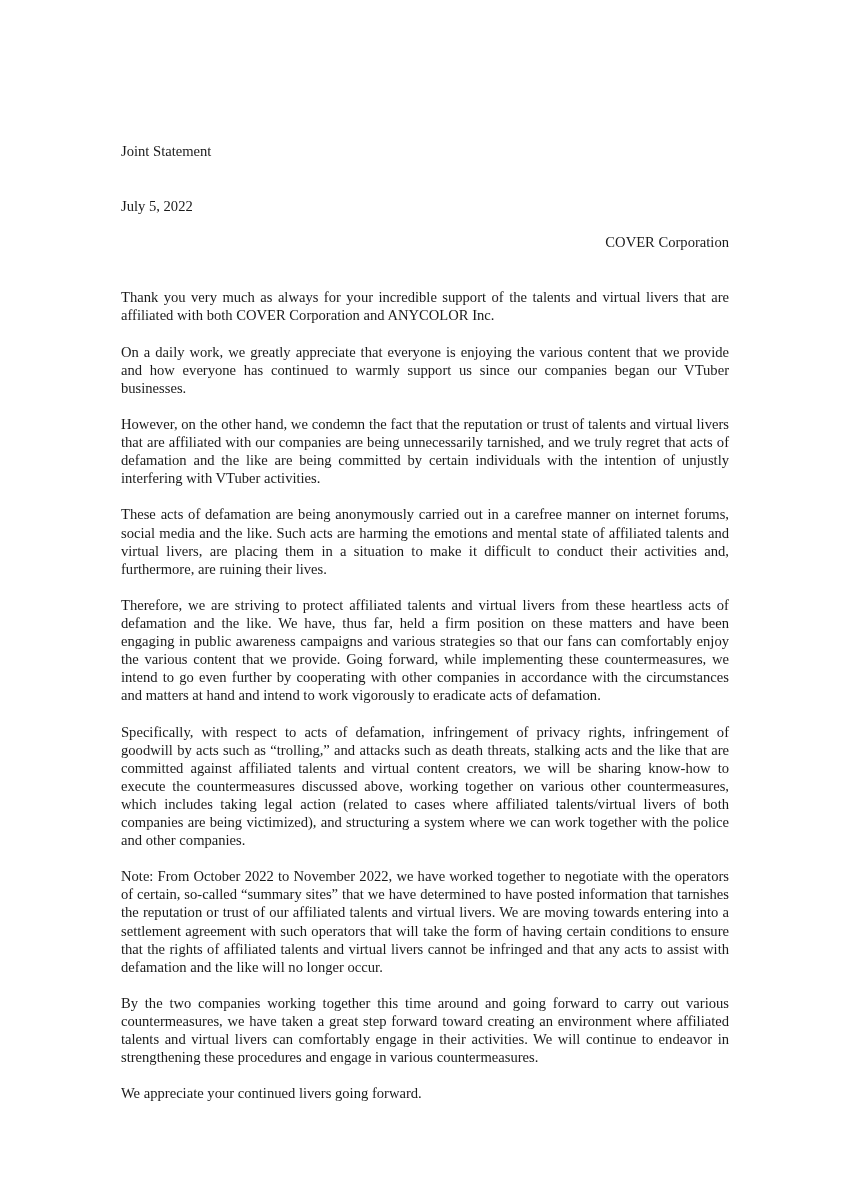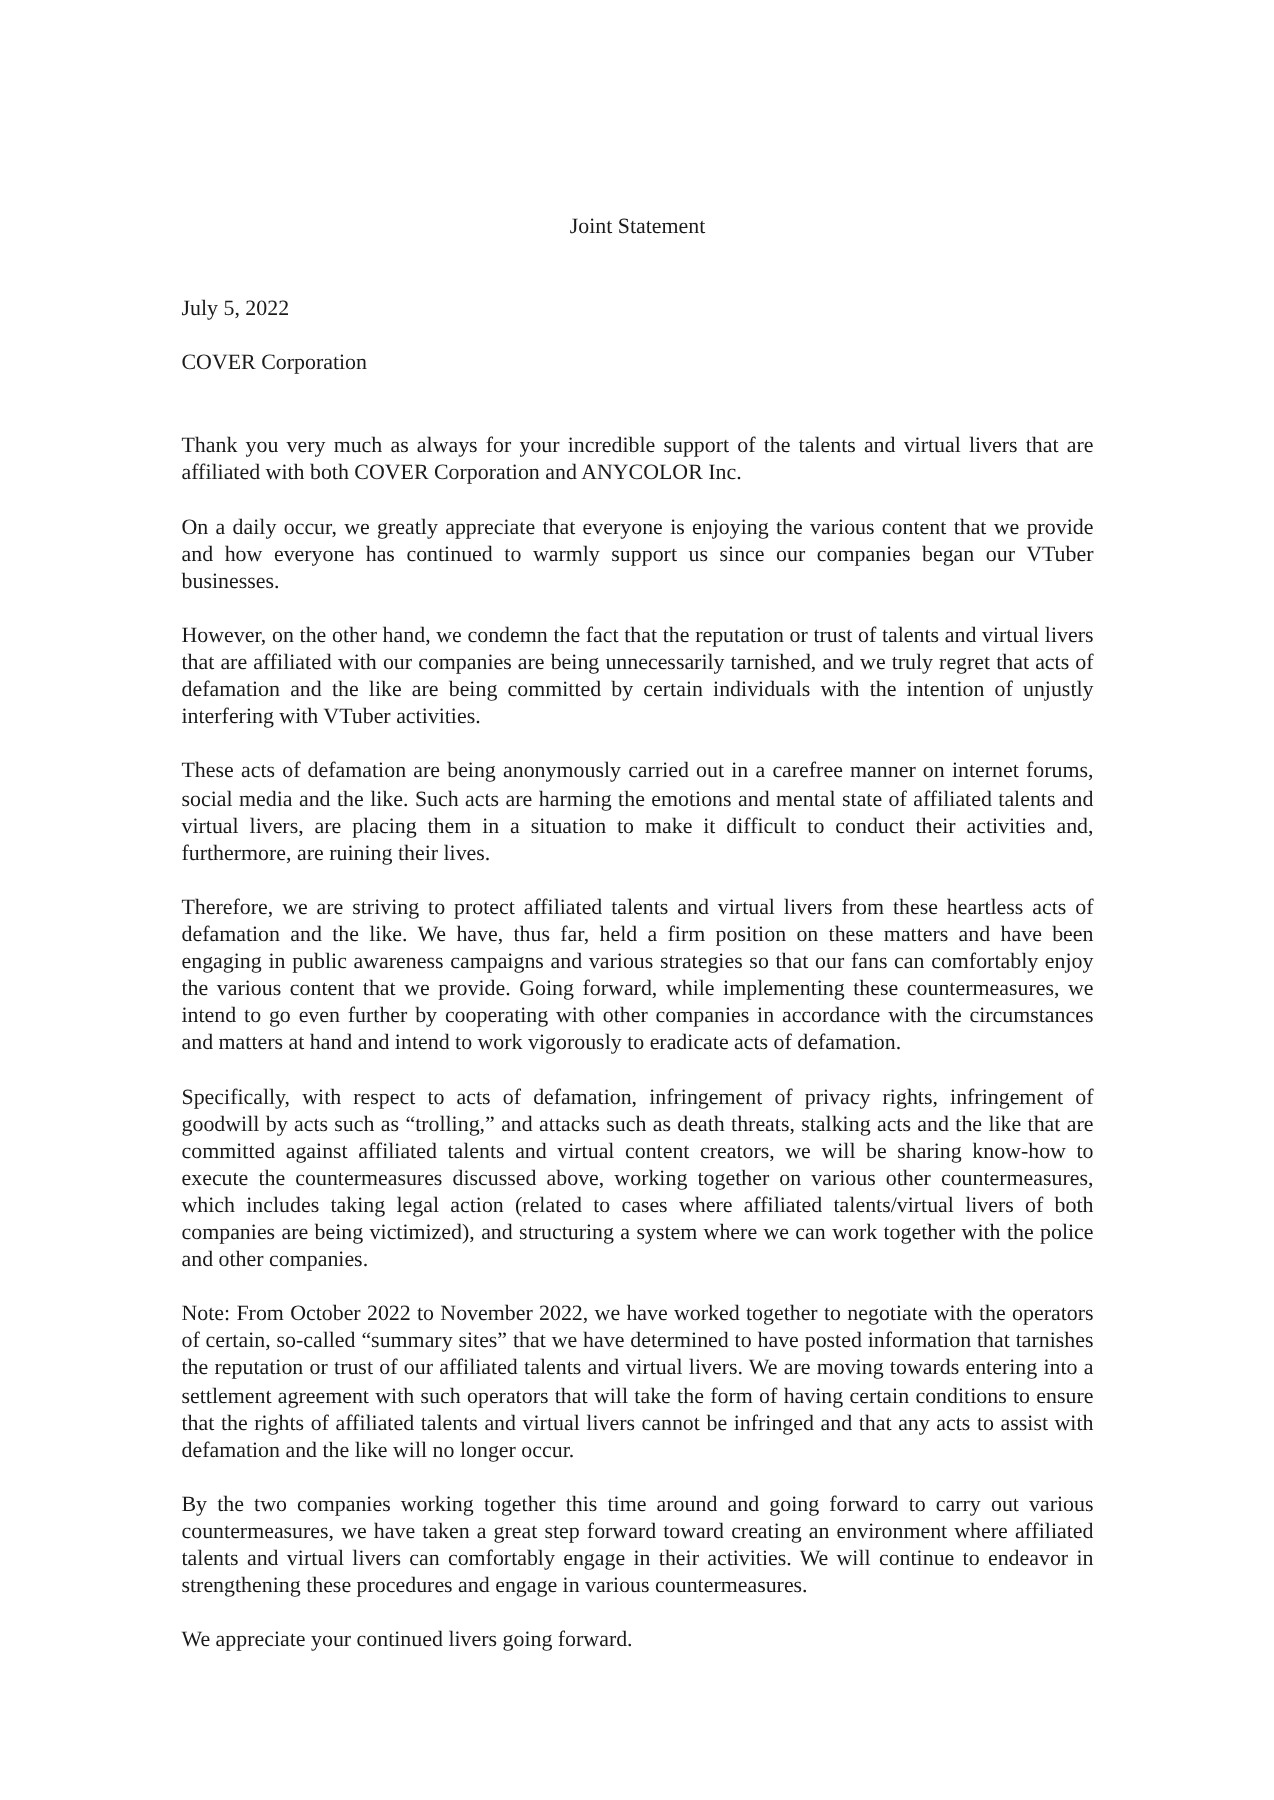--- a/index.html
+++ b/index.html
@@ -17,30 +17,31 @@
     }
     .page {
       position: absolute;
       left: 121px;
       top: 142px;
       width: 608px;
       font-size: 14.6px;
       line-height: 18.1px;
     }
     .title {
-      text-align: center;
+      text-align: left;
       margin: 0 0 37px 0;
       font-weight: normal;
       font-size: 14.6px;
     }
     .date {
       margin: 0 0 18px 0;
     }
     .companies {
       margin: 0 0 37px 0;
+      text-align: right;
     }
     .companies div {
       margin: 0;
     }
     p.body-para {
       margin: 0 0 18.1px 0;
       text-align: justify;
       text-justify: inter-word;
     }
   </style>
@@ -50,21 +51,21 @@
 <div class="page">
   <h1 class="title">Joint Statement</h1>
 
   <div class="date">July 5, 2022</div>
 
   <div class="companies">
     <div>COVER Corporation</div>
   </div>
 
   <p class="body-para">Thank you very much as always for your incredible support of the talents and virtual livers that are affiliated with both COVER Corporation and ANYCOLOR Inc.</p>
-  <p class="body-para">On a daily occur, we greatly appreciate that everyone is enjoying the various content that we provide and how everyone has continued to warmly support us since our companies began our VTuber businesses.</p>
+  <p class="body-para">On a daily work, we greatly appreciate that everyone is enjoying the various content that we provide and how everyone has continued to warmly support us since our companies began our VTuber businesses.</p>
   <p class="body-para">However, on the other hand, we condemn the fact that the reputation or trust of talents and virtual livers that are affiliated with our companies are being unnecessarily tarnished, and we truly regret that acts of defamation and the like are being committed by certain individuals with the intention of unjustly interfering with VTuber activities.</p>
   <p class="body-para">These acts of defamation are being anonymously carried out in a carefree manner on internet forums, social media and the like. Such acts are harming the emotions and mental state of affiliated talents and virtual livers, are placing them in a situation to make it difficult to conduct their activities and, furthermore, are ruining their lives.</p>
   <p class="body-para">Therefore, we are striving to protect affiliated talents and virtual livers from these heartless acts of defamation and the like. We have, thus far, held a firm position on these matters and have been engaging in public awareness campaigns and various strategies so that our fans can comfortably enjoy the various content that we provide. Going forward, while implementing these countermeasures, we intend to go even further by cooperating with other companies in accordance with the circumstances and matters at hand and intend to work vigorously to eradicate acts of defamation.</p>
   <p class="body-para">Specifically, with respect to acts of defamation, infringement of privacy rights, infringement of goodwill by acts such as “trolling,” and attacks such as death threats, stalking acts and the like that are committed against affiliated talents and virtual content creators, we will be sharing know-how to execute the countermeasures discussed above, working together on various other countermeasures, which includes taking legal action (related to cases where affiliated talents/virtual livers of both companies are being victimized), and structuring a system where we can work together with the police and other companies.</p>
   <p class="body-para">Note: From October 2022 to November 2022, we have worked together to negotiate with the operators of certain, so-called “summary sites” that we have determined to have posted information that tarnishes the reputation or trust of our affiliated talents and virtual livers. We are moving towards entering into a settlement agreement with such operators that will take the form of having certain conditions to ensure that the rights of affiliated talents and virtual livers cannot be infringed and that any acts to assist with defamation and the like will no longer occur.</p>
   <p class="body-para">By the two companies working together this time around and going forward to carry out various countermeasures, we have taken a great step forward toward creating an environment where affiliated talents and virtual livers can comfortably engage in their activities. We will continue to endeavor in strengthening these procedures and engage in various countermeasures.</p>
   <p class="body-para">We appreciate your continued livers going forward.</p>
 </div>
 
 </body></html>

